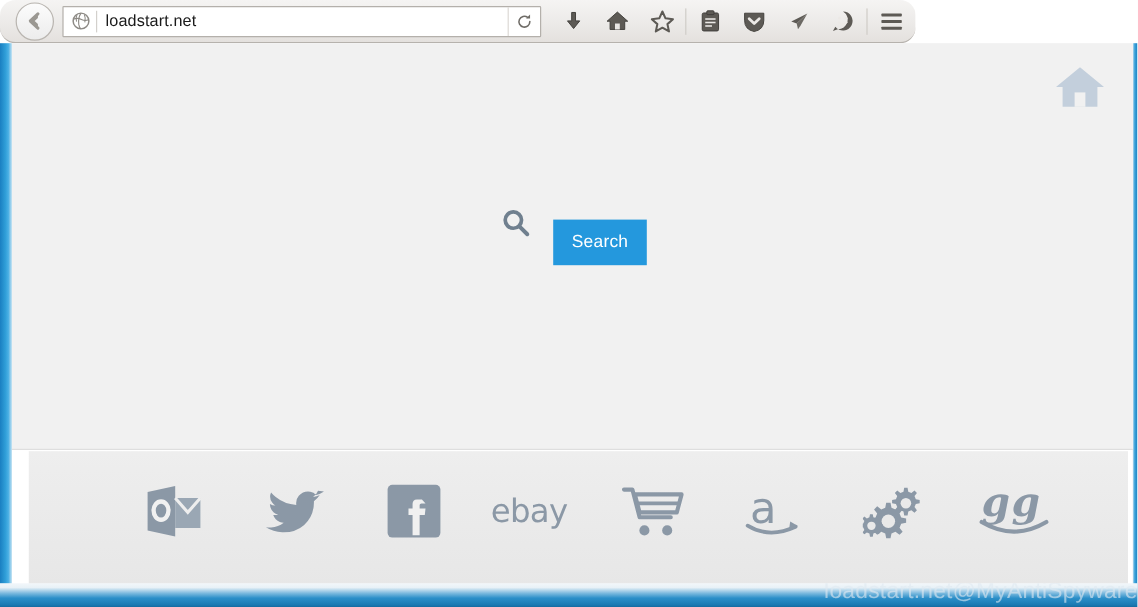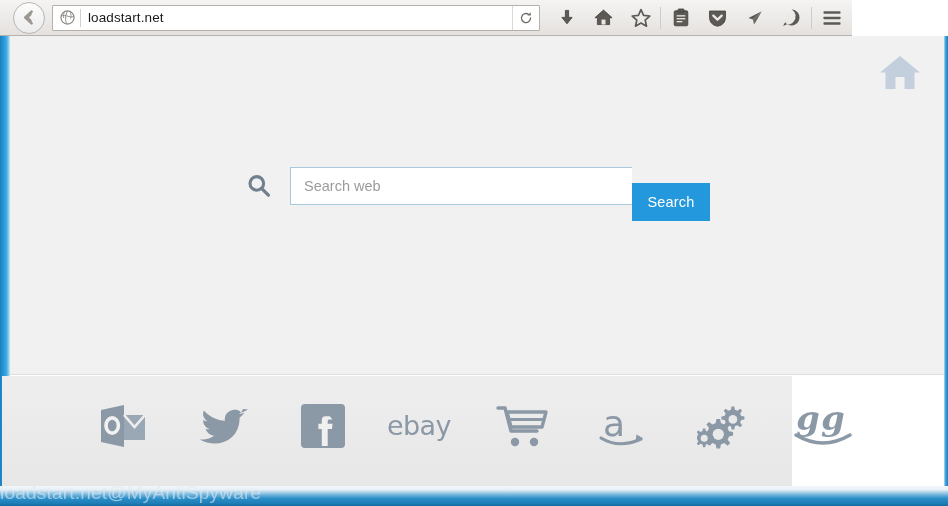--- a/index.html
+++ b/index.html
@@ -17,26 +17,27 @@
     width: 948px;
     height: 506px;
     overflow: hidden;
     background: #ffffff;
   }
 
   
   #browser-chrome {
     position: absolute;
     left: 0; top: 0;
-    width: 852px;
+    width: 763px;
     height: 36px;
     background: linear-gradient(to bottom, #f5f4f3 0%, #eceae8 55%, #e4e1de 100%);
     border-bottom: 1px solid #b6b2ad;
     display: flex;
     align-items: center;
+    border-radius: 13px;
   }
 
   #nav-back-button {
     width: 32px; height: 32px;
     margin-left: 13px;
     border-radius: 50%;
     background: linear-gradient(to bottom, #fcfcfc, #ececec);
     border: 1px solid #b9b5b0;
     display: flex; align-items: center; justify-content: center;
     flex: 0 0 auto;
@@ -192,22 +193,22 @@
     font-family: "Liberation Sans", sans-serif;
     font-size: 14.5px;
     letter-spacing: 0.2px;
     cursor: pointer;
     margin-top: 16px;
   }
 
   
   #page-bottom {
     position: absolute;
-    left: 2px; top: 340px;
-    width: 790px;
+    left: 24px; top: 340px;
+    width: 916px;
     height: 130px;
     background: linear-gradient(to bottom, #eeeeee 0%, #e9e9e9 60%, #e6e6e6 100%);
     padding-left: 12px;
   }
 
   #shortcut-row {
     position: absolute;
     left: 0; top: 19px;
     width: 934px;
     display: flex;
@@ -236,21 +237,21 @@
     height: 20px;
     background: linear-gradient(to bottom, #f3f7fa 0%, #e8f1f7 18%, #7bb9de 42%, #2b8fc9 62%, #1b7ab3 90%, #15699e 100%);
     overflow: hidden;
   }
 
   #watermark {
     position: absolute;
     left: 0;
     top: -4px;
     width: 948px;
-    text-align: left;
+    text-align: right;
     font-family: "Liberation Sans", sans-serif;
     font-size: 19px;
     color: rgba(222, 232, 240, 0.62);
     letter-spacing: 0.2px;
     white-space: nowrap;
   }
 </style>
 </head>
 <body>
 
@@ -370,21 +371,20 @@
 
       <div id="search-row">
         <span id="search-glass">
           <svg width="28" height="28" viewBox="0 0 28 28">
             <circle cx="11.8" cy="11.4" r="6.8" fill="none" stroke="#70808f" stroke-width="3.1"></circle>
             <line x1="16.8" y1="16.6" x2="23.4" y2="23.2" stroke="#70808f" stroke-width="3.3" stroke-linecap="round"></line>
           </svg>
         </span>
 
         <form id="search-form">
-          <input id="search-input" type="text" placeholder="Search web" value="" style="">
           <button id="search-submit" type="submit">Search</button>
         </form>
       </div>
     </div>
 
     <div id="page-bottom">
       <div id="shortcut-row">
 
         <div class="shortcut-tile">
           <svg width="52" height="48" viewBox="0 0 52 48">

